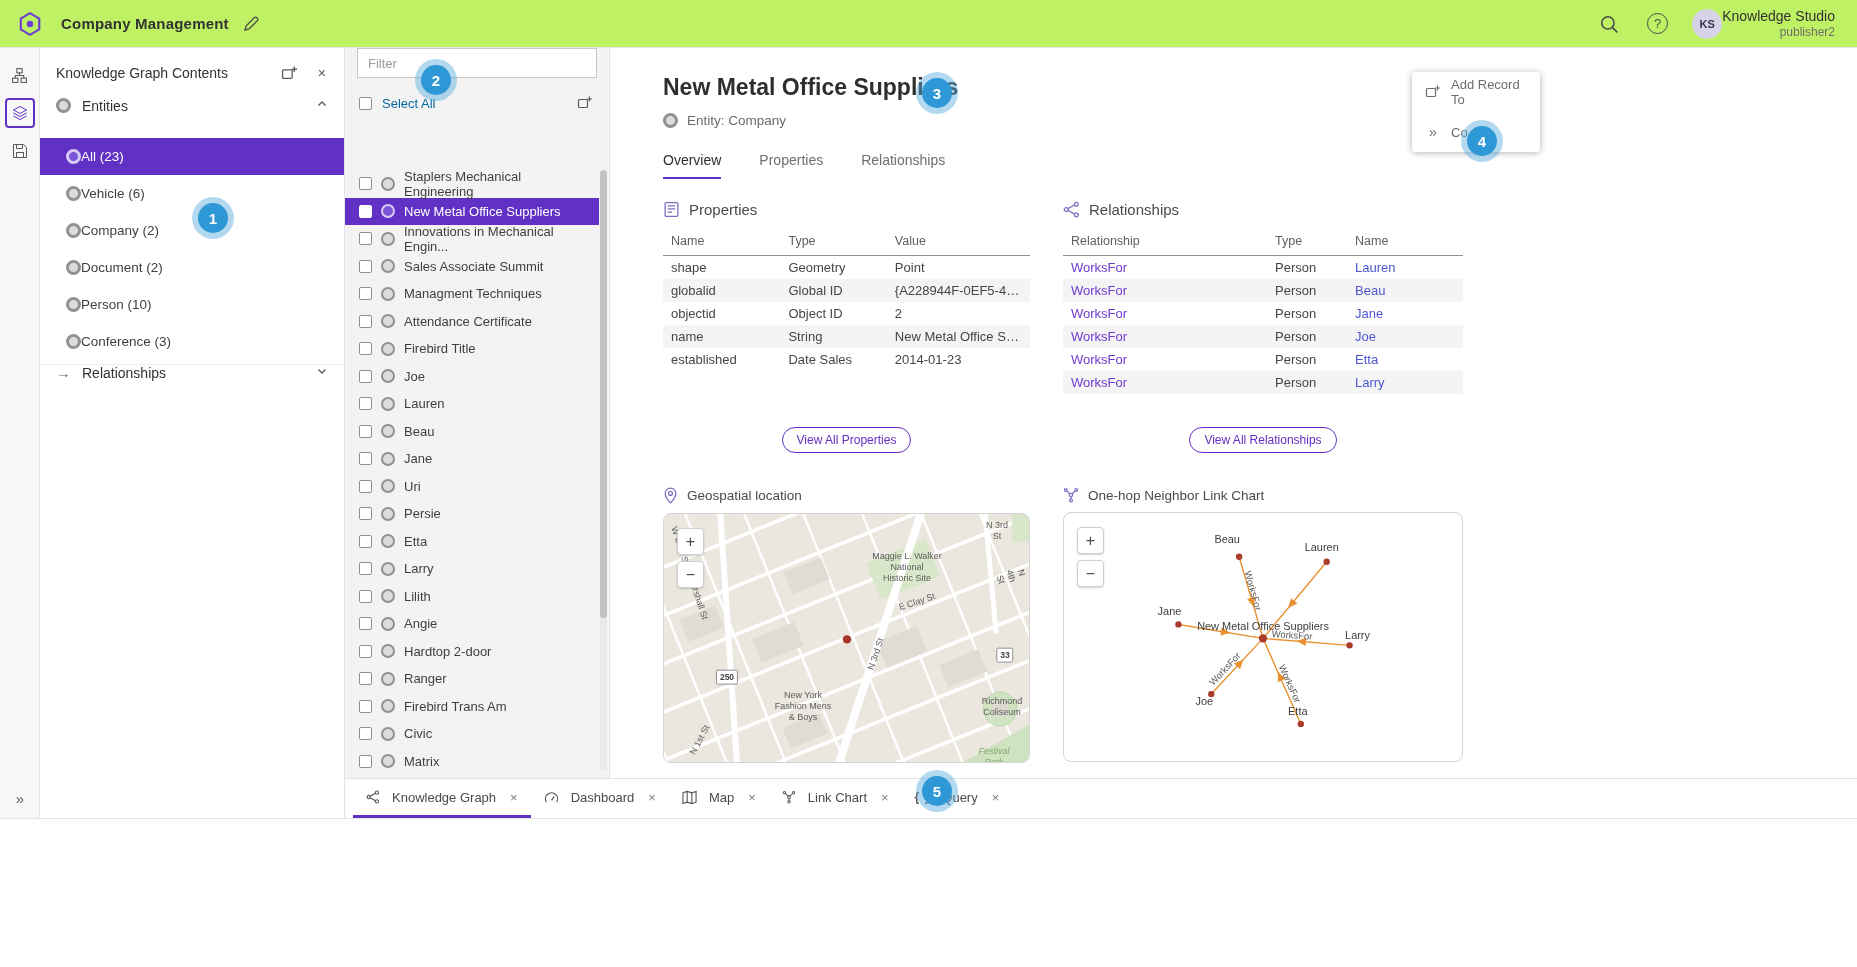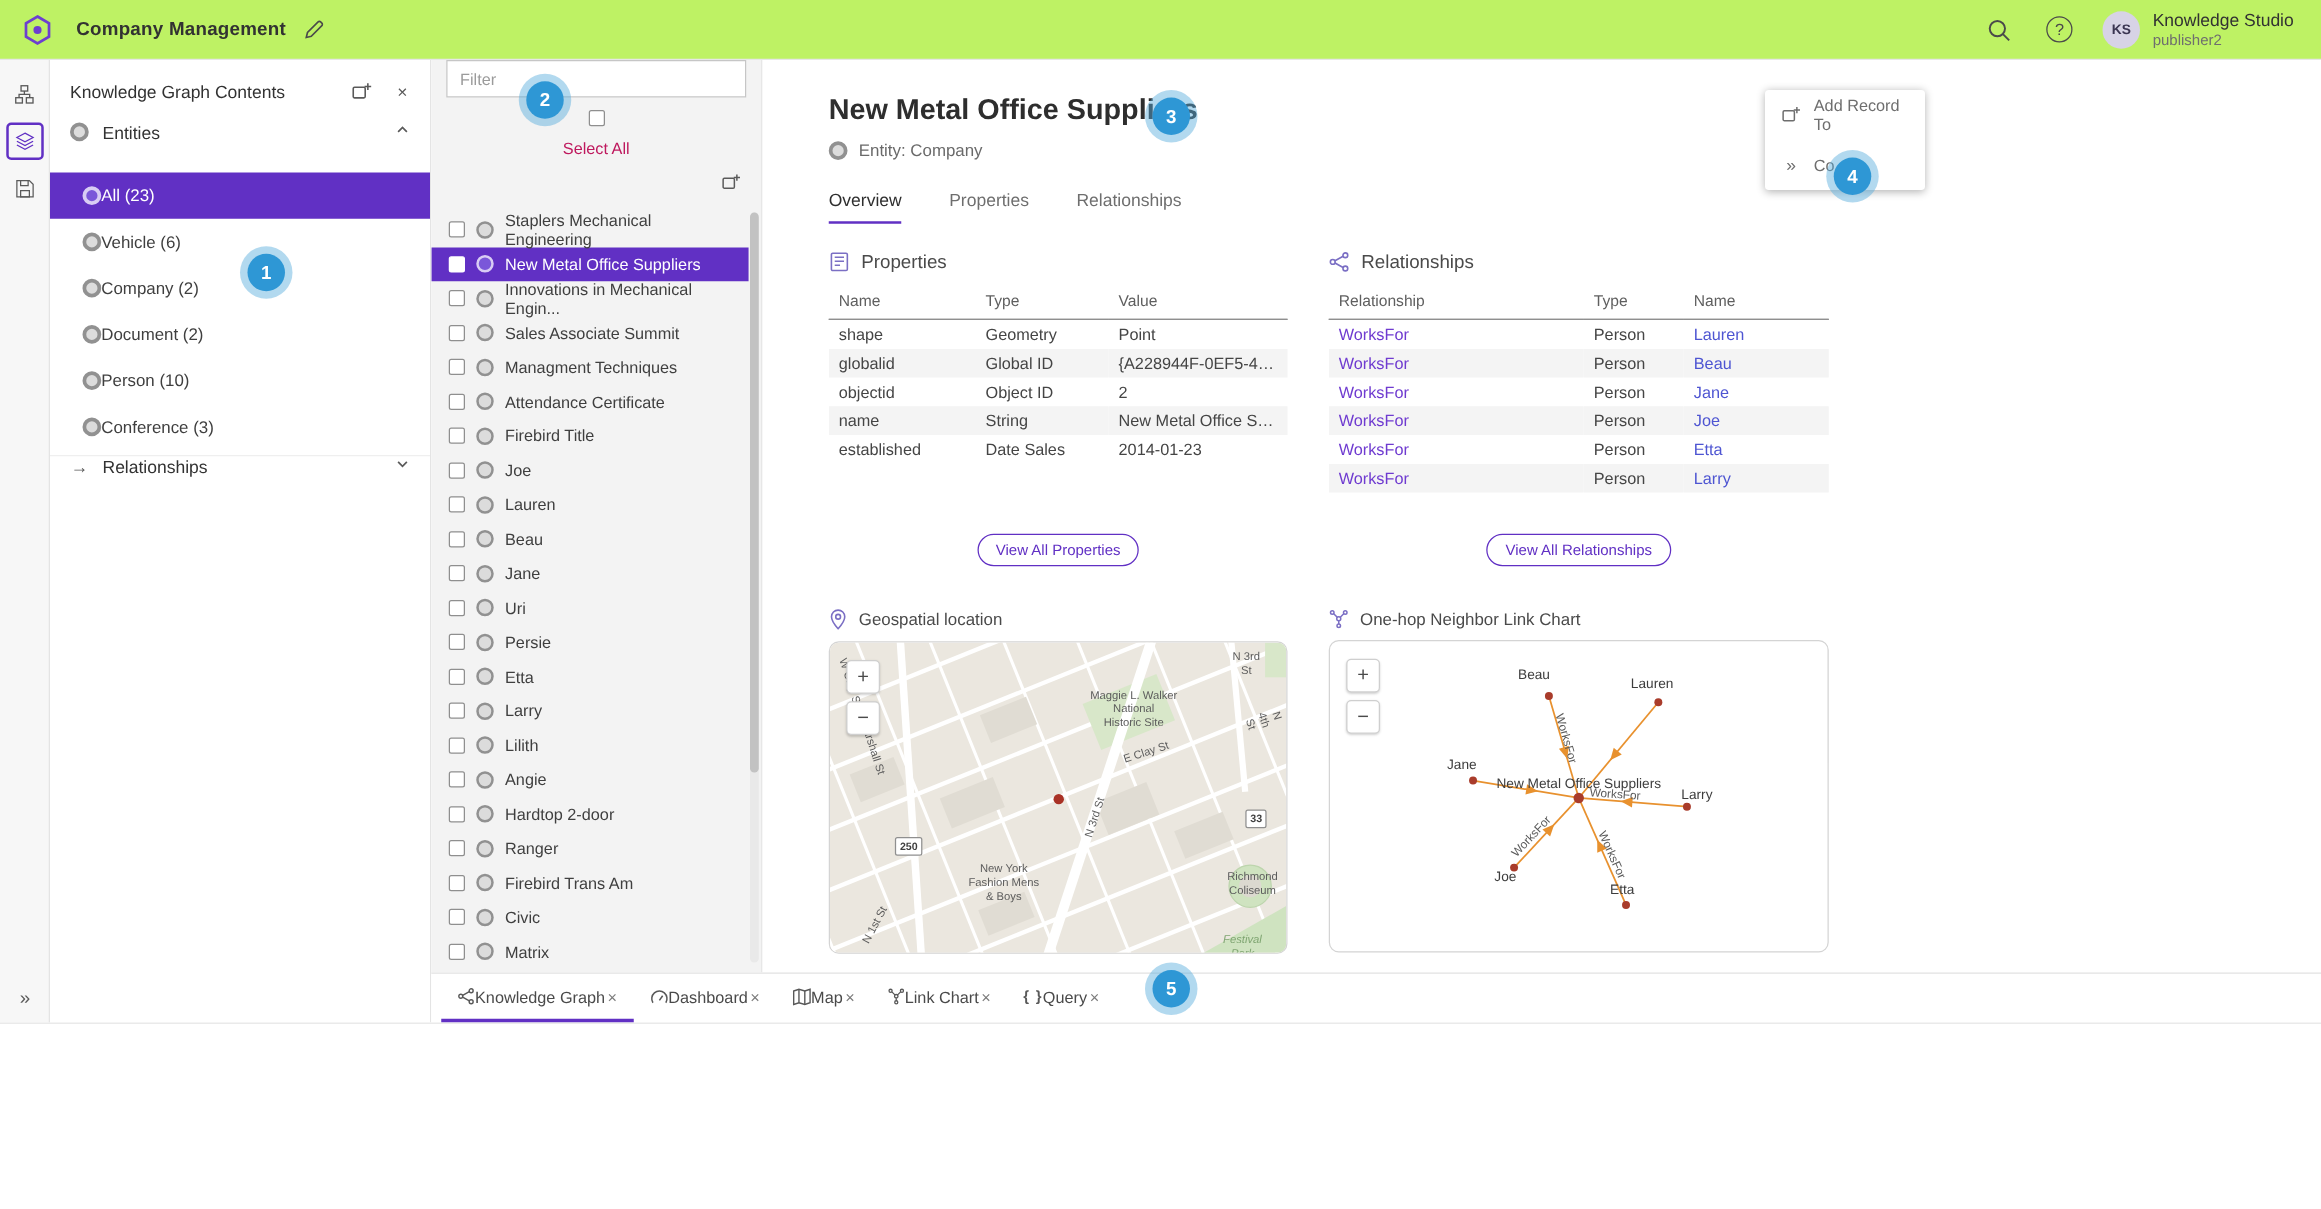--- a/index.html
+++ b/index.html
@@ -15,21 +15,21 @@
   .app-title{font-size:15px;font-weight:700;margin-left:18px;letter-spacing:.2px;}
   .ghost-btn{background:none;border:none;padding:4px;cursor:pointer;display:inline-flex;
              align-items:center;color:#4a4a4a;}
   .edit-btn{margin-left:10px;}
   .spacer{flex:1;}
   .tb-right{margin-left:20px;}
   .qcircle{width:21px;height:21px;border:1.5px solid #4a4a4a;border-radius:50%;display:inline-flex;
            align-items:center;justify-content:center;font-size:13px;color:#4a4a4a;box-sizing:border-box;}
   .avatar{width:30px;height:30px;border-radius:50%;background:#d7d3e6;color:#3b3552;font-size:11px;
           font-weight:700;display:flex;align-items:center;justify-content:center;margin-left:20px;}
-  .user-block{display:flex;flex-direction:column;margin-left:10px;line-height:1.3;}
+  .user-block{display:flex;flex-direction:column;line-height:1.3;align-items:flex-end;}
   .product{font-size:14px;color:#323232;}
   .username{font-size:12px;color:#6e6e6e;}
 
   
   .rail{position:absolute;top:48px;left:0;width:40px;bottom:0;background:#f7f7f7;
         border-right:1px solid #e4e4e4;display:flex;flex-direction:column;align-items:center;
         padding-top:8px;box-sizing:border-box;}
   .rail-btn{width:30px;height:30px;margin:4px 0;background:none;border:none;display:flex;
             align-items:center;justify-content:center;color:#5a5a5a;cursor:pointer;padding:0;}
   .rail-btn.selected{border:2px solid var(--accent,#6130C4);border-radius:4px;color:var(--accent,#6130C4);}
@@ -59,21 +59,21 @@
   .list-panel{position:absolute;left:345px;top:48px;width:265px;bottom:40px;background:#f3f3f3;
               border-right:1px solid #e4e4e4;box-sizing:border-box;overflow:hidden;}
   .list-header{display:flex;align-items:center;gap:10px;height:44px;padding:0 14px;}
   .list-title{font-size:14px;font-weight:700;flex:1;}
   .collapse-btn{background:none;border:none;font-size:16px;color:#5a5a5a;cursor:pointer;}
   .filter-box{margin:0 12px 10px;height:28px;background:#fff;border:1px solid #c6c6c6;display:flex;
               align-items:center;padding:0 8px;}
   .filter-box input{border:none;outline:none;font-size:13px;width:100%;background:transparent;color:#333;
                     font-family:inherit;}
   .filter-box input::placeholder{color:#9b9b9b;}
-  .select-all{display:flex;align-items:center;gap:10px;height:30px;padding:0 14px;font-size:13px;color:#be185d;flex-direction:column;}
+  .select-all{display:flex;align-items:center;gap:10px;height:30px;padding:0 14px;font-size:13px;color:#0369a1;}
   .checkbox{width:13px;height:13px;border:1px solid #8f8f8f;background:#fff;border-radius:2px;flex:none;
             box-sizing:border-box;cursor:pointer;}
   .add-btn{margin-left:auto;}
   .record-list{position:absolute;top:122px;bottom:0;left:0;right:10px;overflow:hidden;}
   .record-row{display:flex;align-items:center;gap:9px;height:27.5px;padding:0 6px 0 14px;font-size:13px;
               color:#3f3f3f;cursor:pointer;}
   .record-row .entity-dot{width:14px;height:14px;border-width:2.5px;}
   .record-row.selected{background:var(--accent,#6130C4);color:#fff;}
   .record-row.selected .checkbox{border-color:#fff;}
   .record-row.selected .entity-dot{border-color:#d8ccf4;background:#7a57d9;}
@@ -117,21 +117,21 @@
              text-align:center;line-height:1.2;white-space:pre-line;}
   .map-label.shield{background:#fff;border:1px solid #8f8f8f;border-radius:2px;padding:0 3px;
                     font-size:8.5px;font-weight:700;color:#3f3f3f;line-height:1.5;}
   .map-label.park{color:#7fa571;font-style:italic;}
   .lc-svg{position:absolute;inset:0;}
 
   
   .bottom-bar{position:absolute;left:345px;right:0;bottom:0;height:40px;background:#fff;
               border-top:1px solid #e2e2e2;display:flex;align-items:stretch;padding-left:8px;
               box-sizing:border-box;z-index:4;}
-  .btab{display:flex;align-items:center;gap:0;padding:0 13px;font-size:13px;color:#4a4a4a;
+  .btab{display:flex;align-items:center;gap:12px;padding:0 13px;font-size:13px;color:#4a4a4a;
         cursor:pointer;border-bottom:3px solid transparent;box-sizing:border-box;}
   .btab .ticon{display:inline-flex;color:#595959;}
   .btab .close{color:#7c7c7c;font-size:13px;margin-left:2px;cursor:pointer;}
   .btab.active{border-bottom-color:var(--accent,#6130C4);}
   .braces{font-size:12px;color:#595959;font-weight:700;letter-spacing:1px;}
 
   
   .menu-popover{position:absolute;left:1412px;top:72px;width:128px;background:#fff;border-radius:3px;
                 box-shadow:0 1px 7px rgba(0,0,0,.3);z-index:6;}
   .menu-item{display:flex;align-items:center;gap:10px;height:40px;padding:0 13px;font-size:13px;

